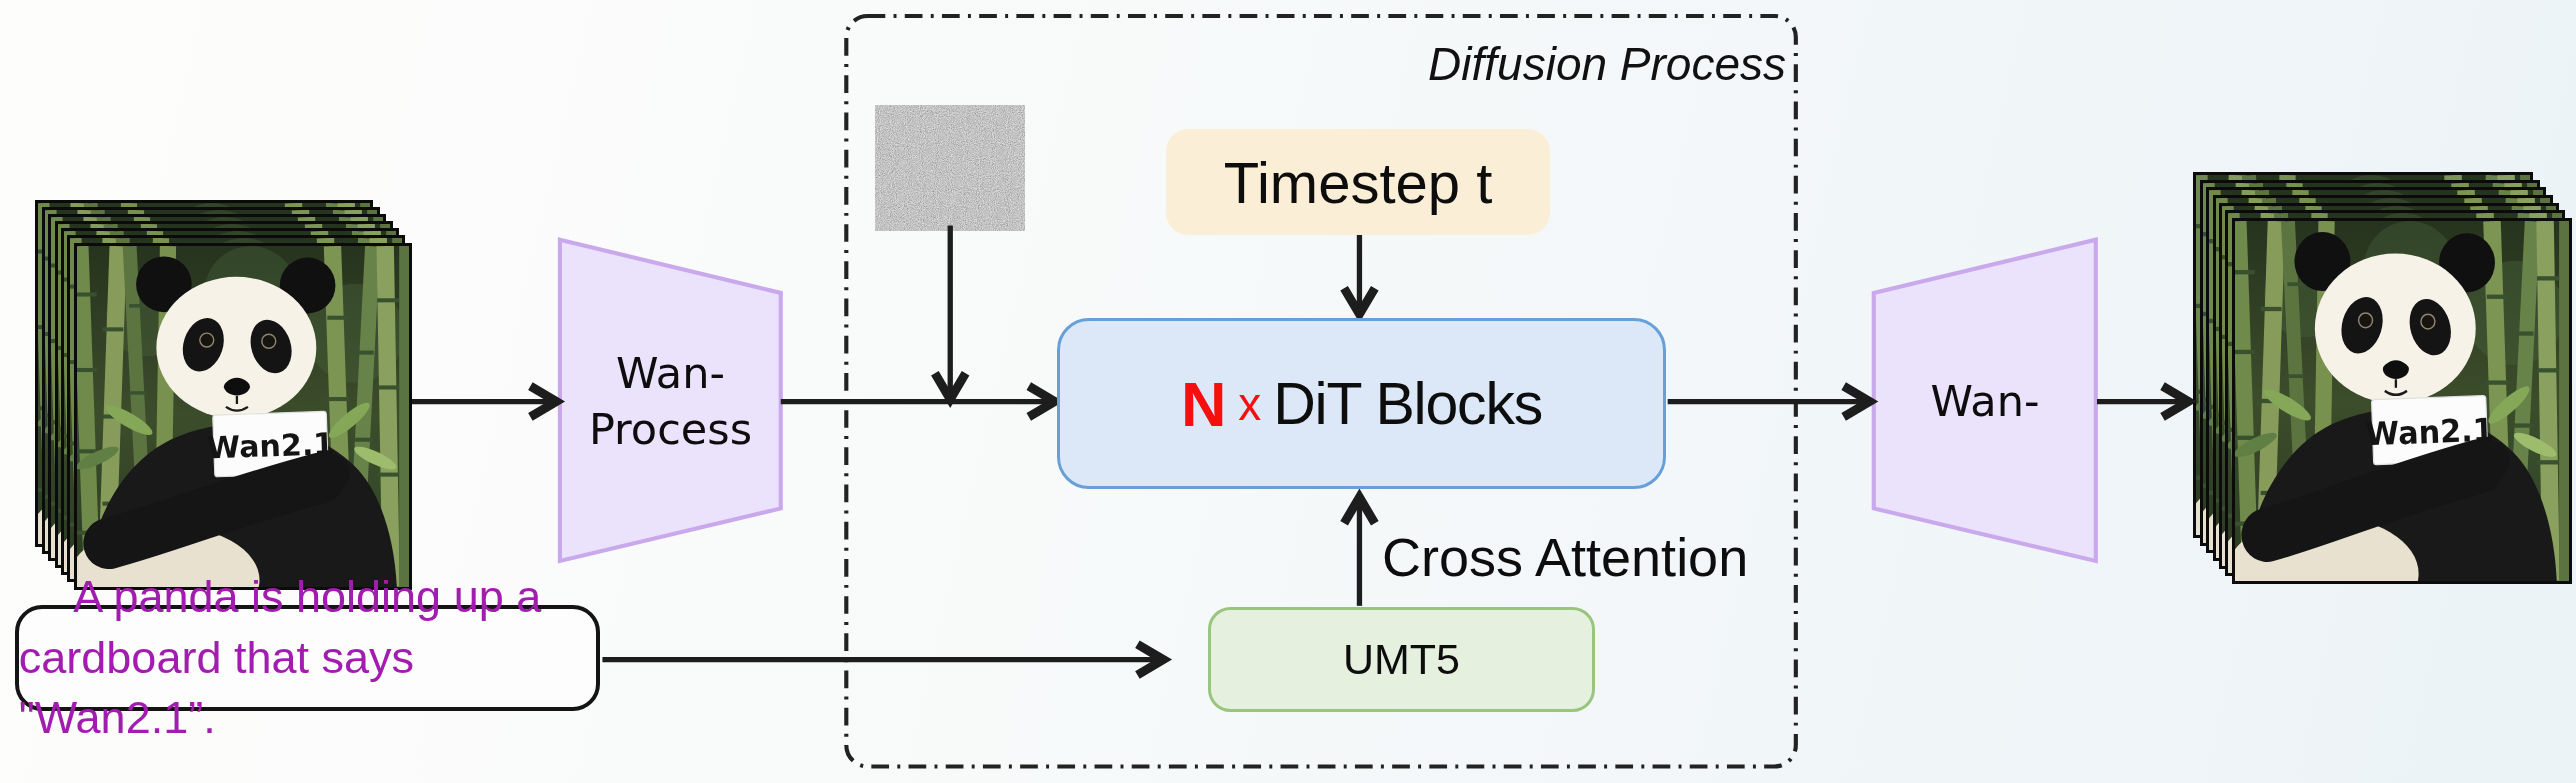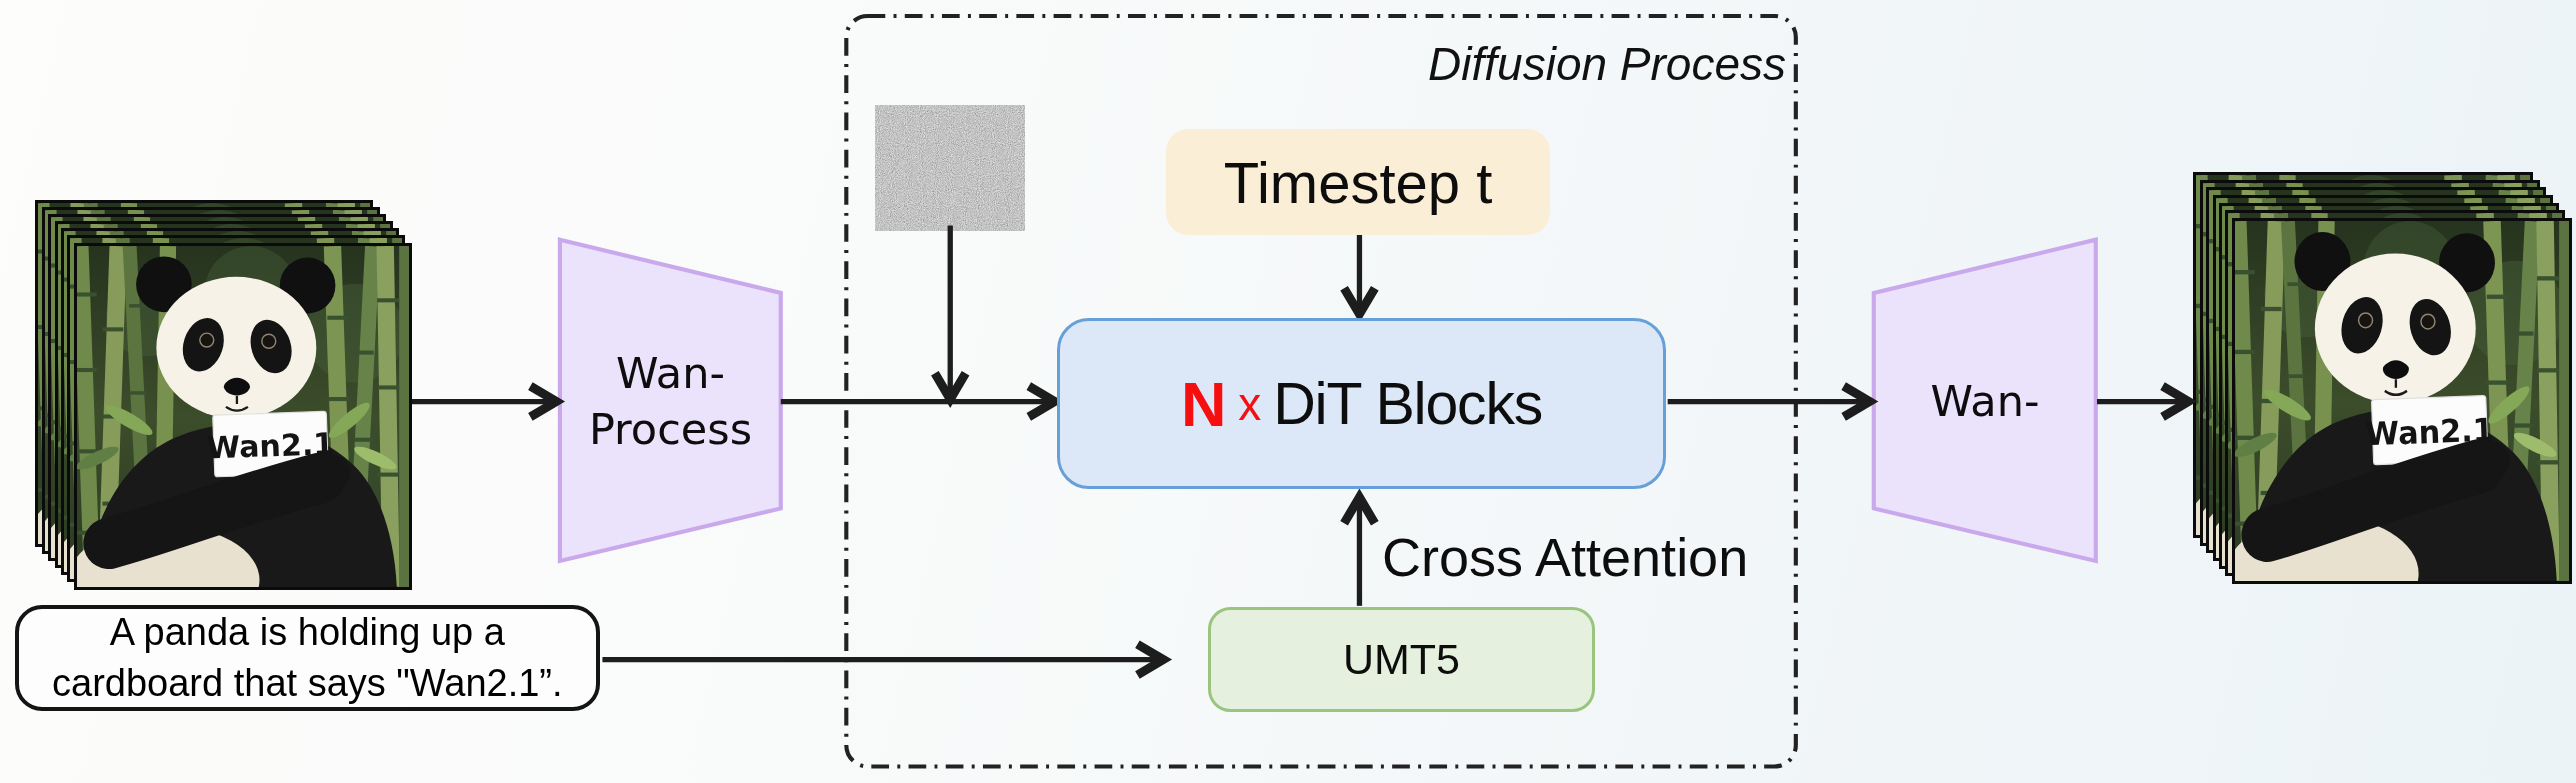--- a/index.html
+++ b/index.html
@@ -47,21 +47,21 @@
   .umt5-box{left:1208px;top:607px;width:387px;height:105px;
        background:#e5f0de;border:3.5px solid #99c57f;border-radius:22.4px;font-size:43px;color:#0d0d0d;}
   .cross-attention{left:1382px;top:530px;width:366px;height:53px;
        justify-content:flex-start;font-size:54px;color:#0d0d0d;}
   .vae-label{flex-direction:column;font-family:"DejaVu Sans",sans-serif;
        font-size:43px;line-height:1.3;color:#0d0d0d;}
   .encoder-label{left:560px;top:345px;width:221px;height:113px;}
   .decoder-label{left:1874px;top:345px;width:222px;height:113px;}
   .prompt-box{left:14.8px;top:605px;width:585px;height:106px;
        background:#fdfdfd;border:4.1px solid #141414;border-radius:27px;
-       flex-direction:column;font-size:38px;line-height:1.35;color:#000000;text-align:center;}
+       flex-direction:column;font-size:45px;line-height:1.35;color:#a21caf;}
 </style>
 </head>
 <body>
 
 <div class="canvas">
 
   <svg width="0" height="0" style="position:absolute" aria-hidden="true">
     <defs>
       <linearGradient id="forestG" x1="0" y1="0" x2="0" y2="1">
         <stop offset="0" stop-color="#26331e"></stop>

